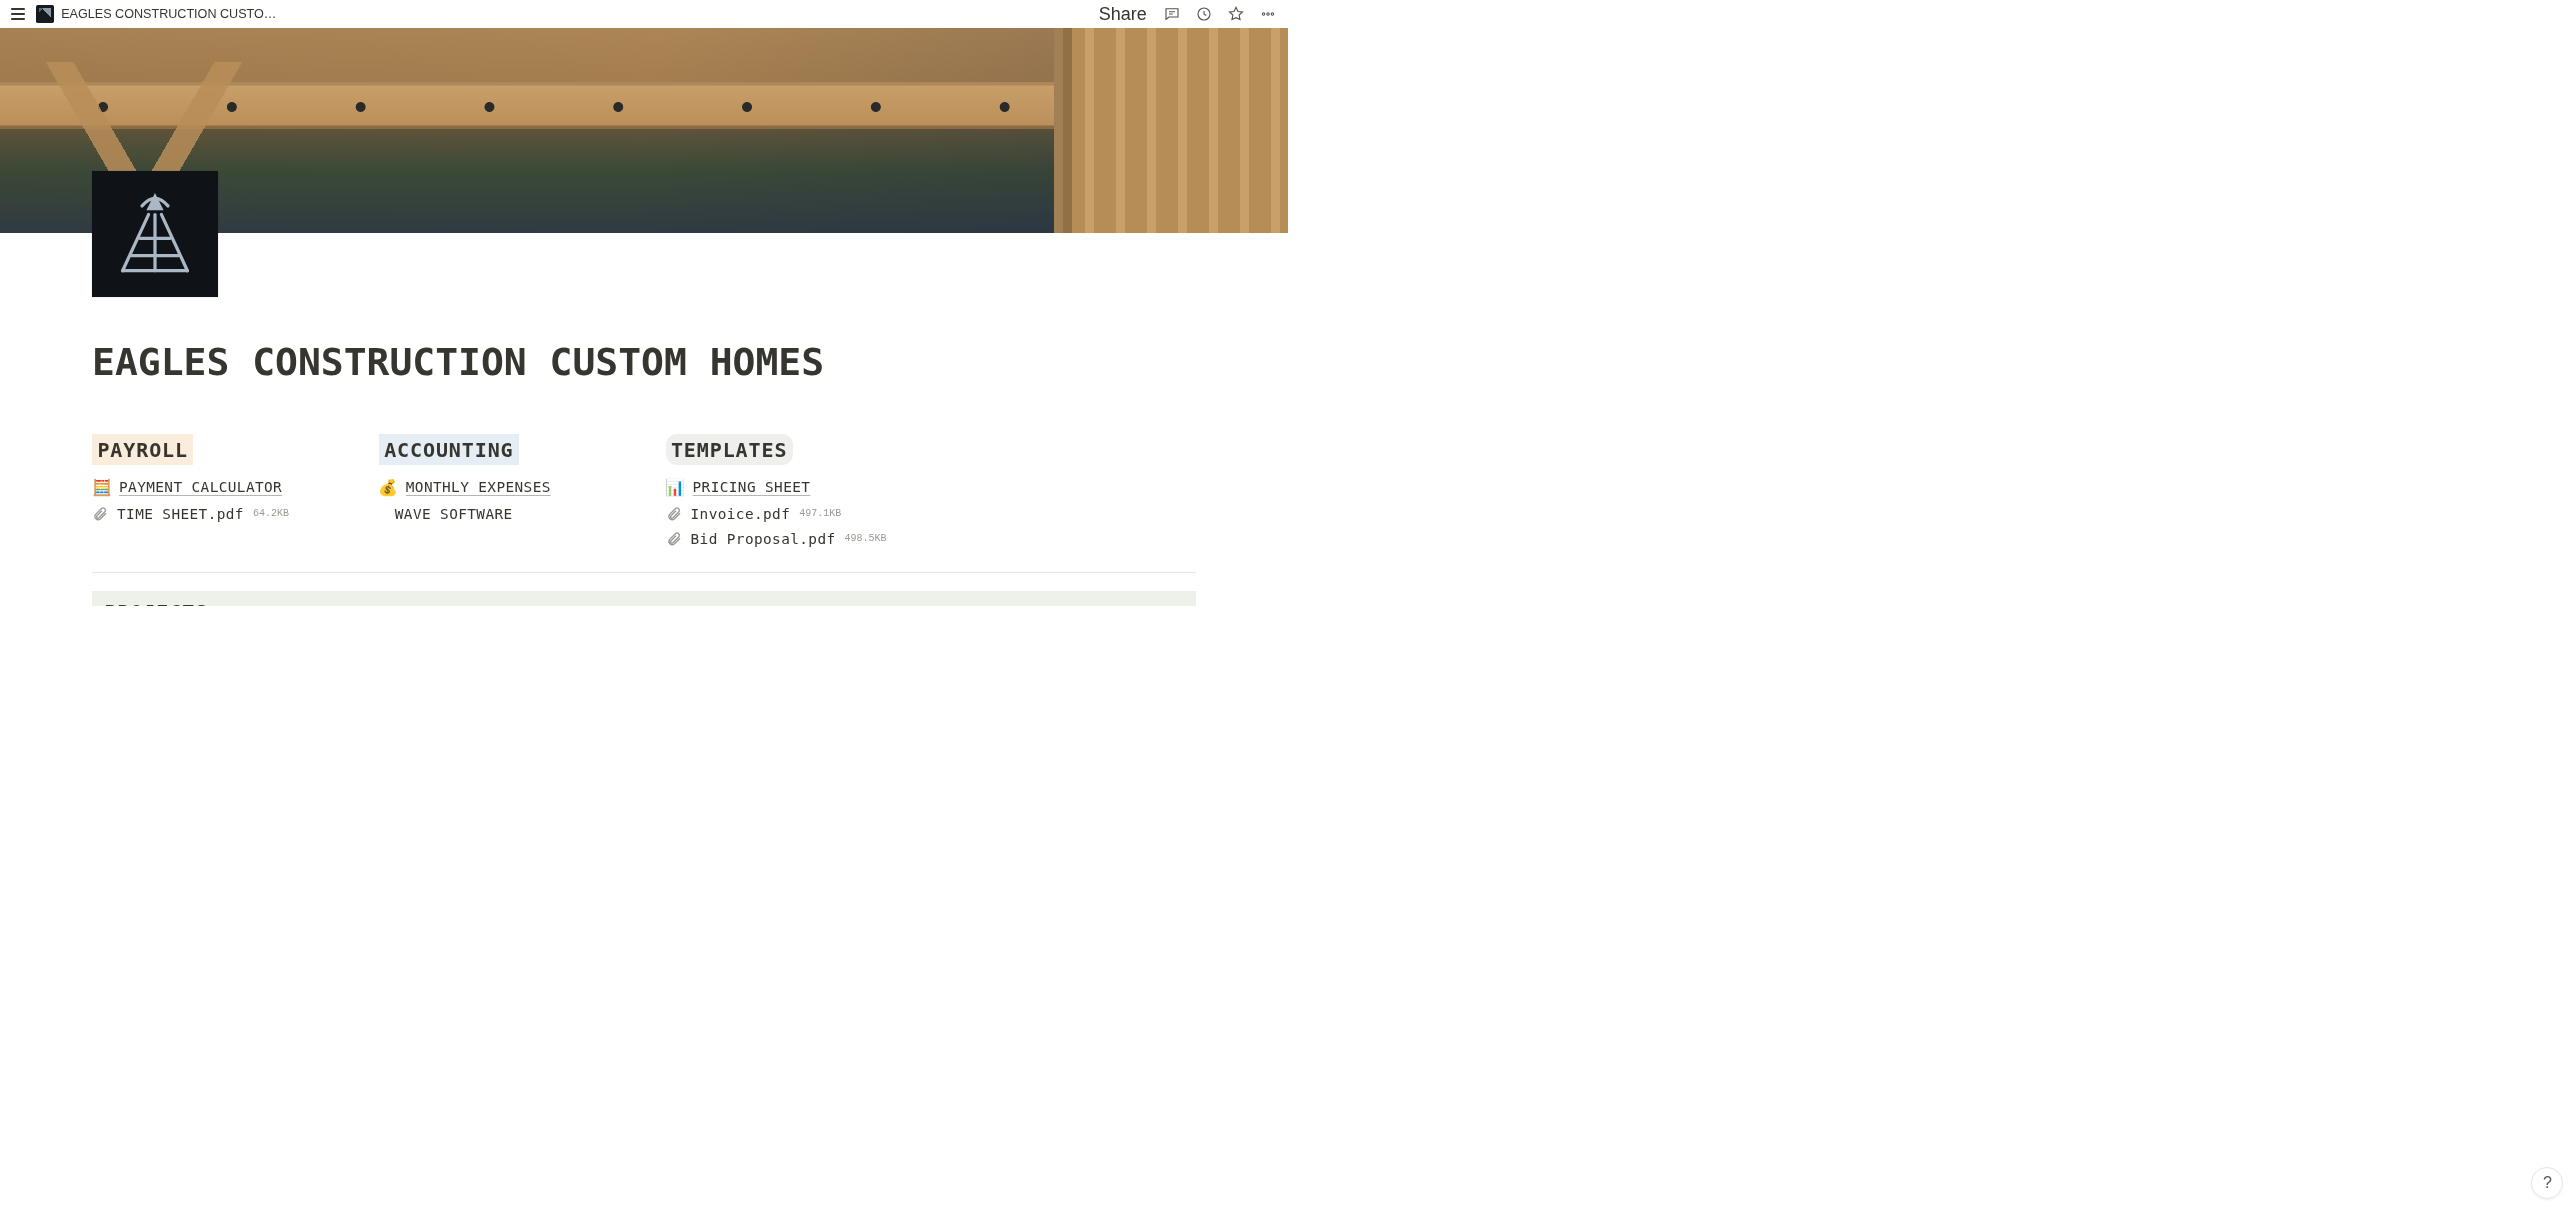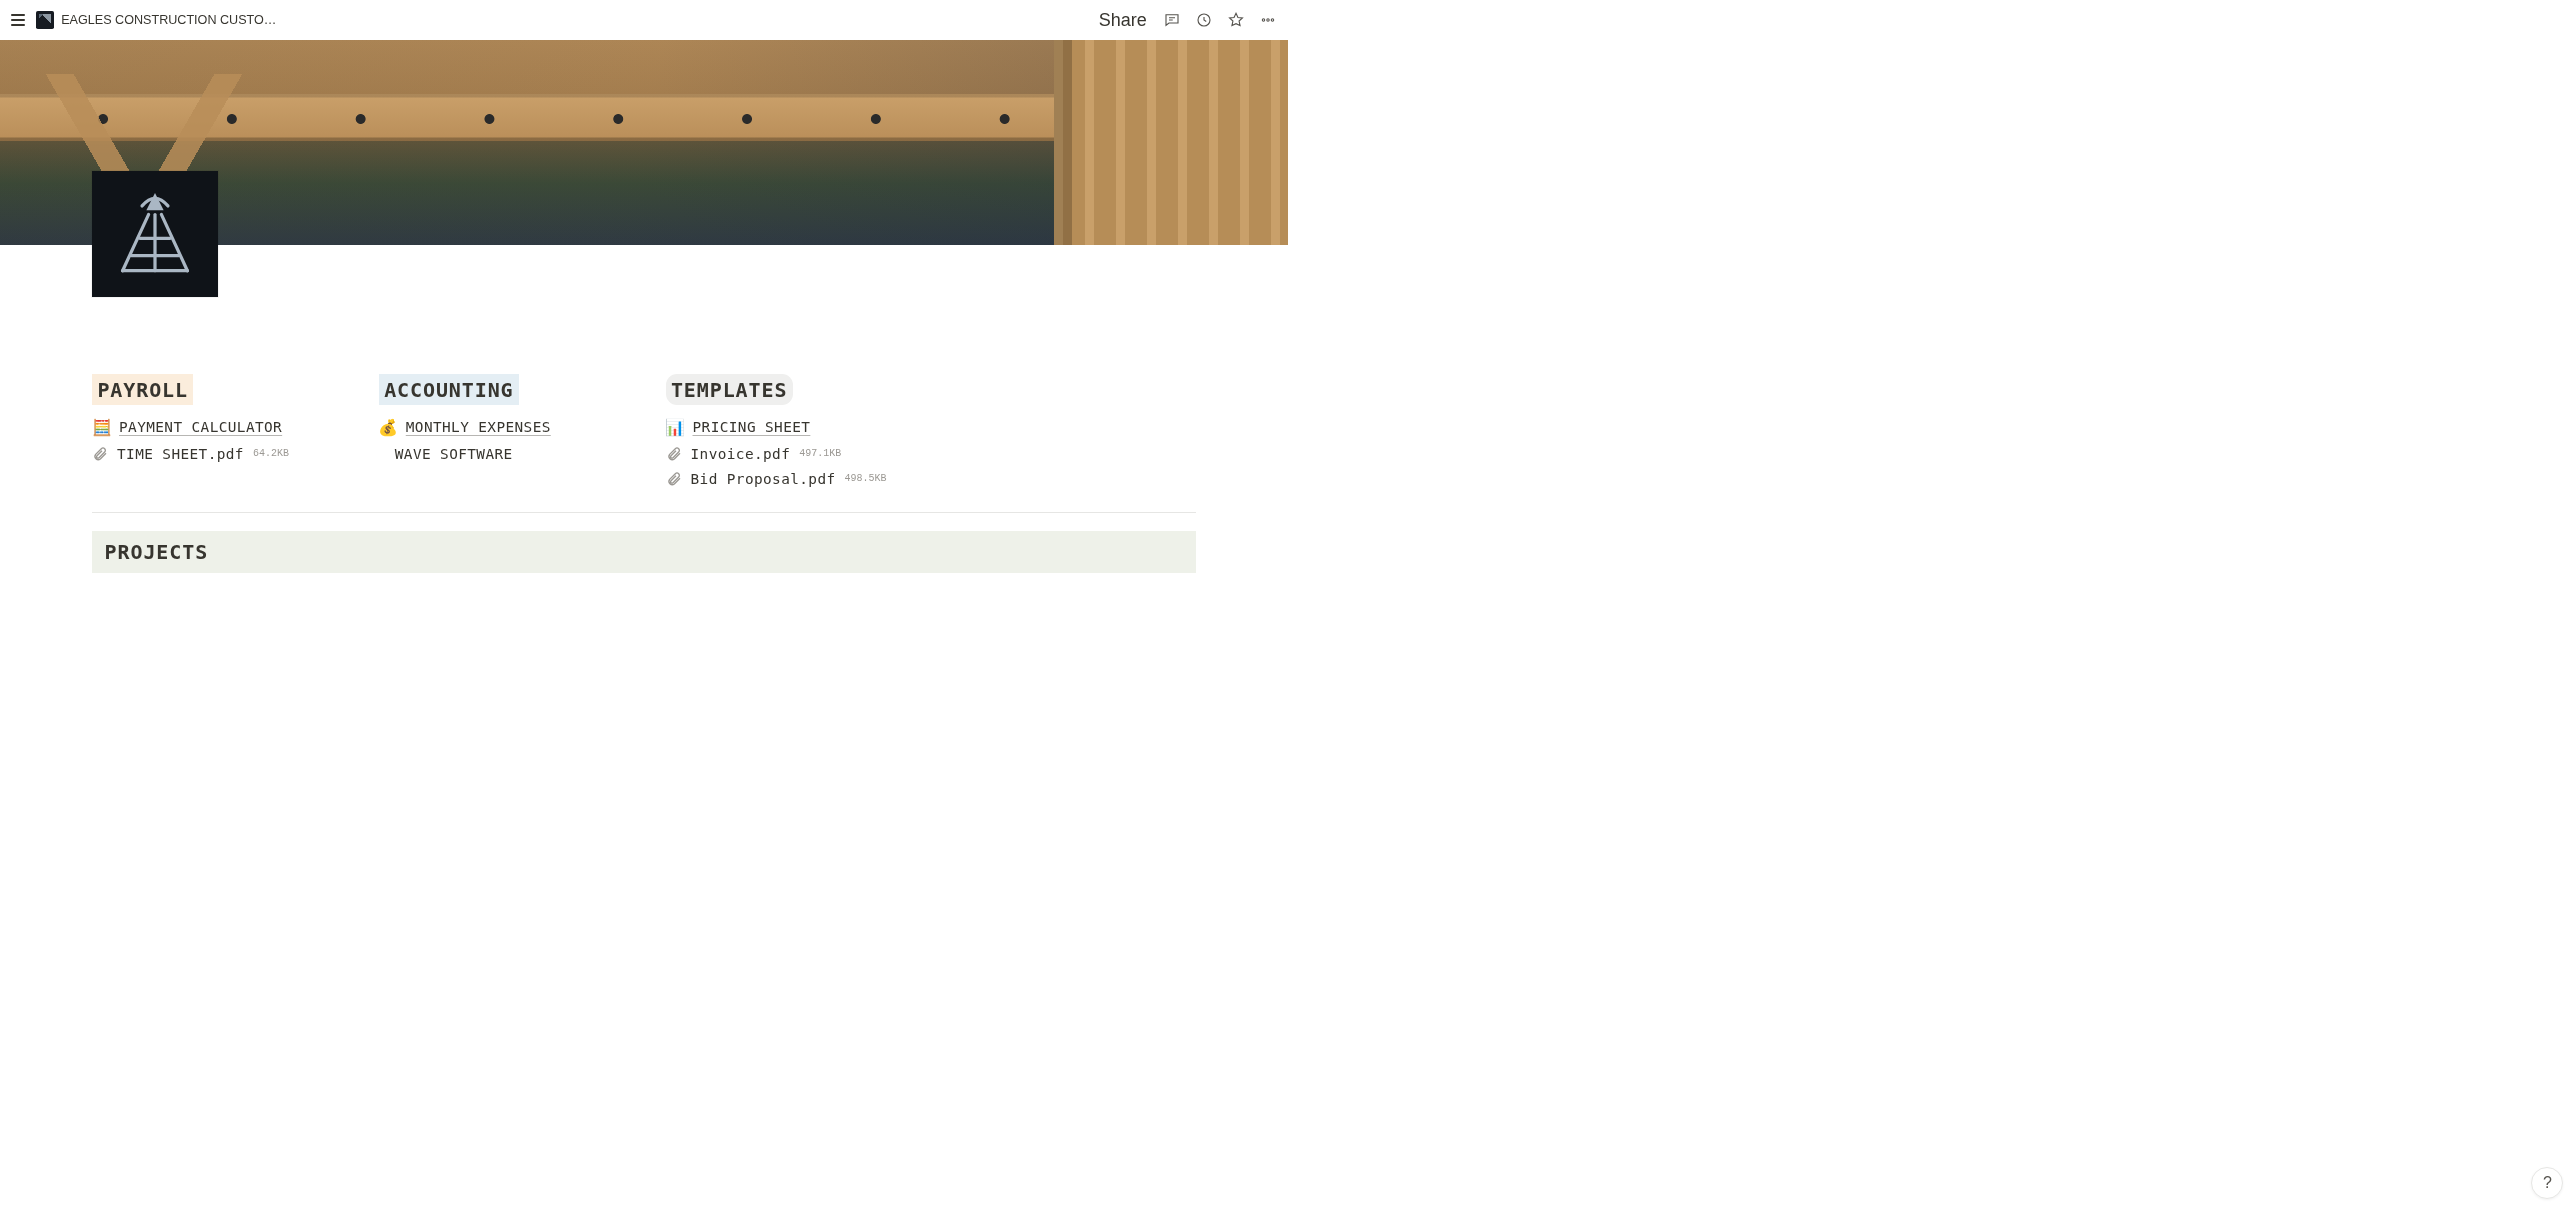--- a/index.html
+++ b/index.html
@@ -7,21 +7,21 @@
     font-family: -apple-system, BlinkMacSystemFont, "Segoe UI", Helvetica, Arial, sans-serif;
     background: #fff;
     color: #37352f;
     width: 1288px;
     height: 606px;
     overflow: hidden;
     position: relative;
   }
   
   .topbar {
-    height: 40px;
+    height: 28px;
     display: flex;
     align-items: center;
     padding: 0 7.2px;
     gap: 7.2px;
   }
   .hamburger {
     width: 21.6px; height: 21.6px;
     display: flex; flex-direction: column; justify-content: center; gap: 3.6px;
     cursor: pointer; padding: 3.6px;
   }
@@ -244,20 +244,21 @@
       <path d="M80 84 L56 32"></path>
       <path d="M20 84 L80 84"></path>
       <path d="M28 70 L72 70"></path>
       <path d="M36 54 L64 54"></path>
       <path d="M50 32 L50 84"></path>
     </g>
   </svg>
 </div>
 
 <div class="content">
+  <h1 class="page-title">EAGLES CONSTRUCTION CUSTOM HOMES</h1>
 
   <div class="columns">
 
 
     <div>
       <div><span class="col-heading hb-orange">PAYROLL</span></div>
       <div class="col-items">
         <div class="linkrow page">
           <span class="emoji">🧮</span>
           <span class="label">PAYMENT CALCULATOR</span>

